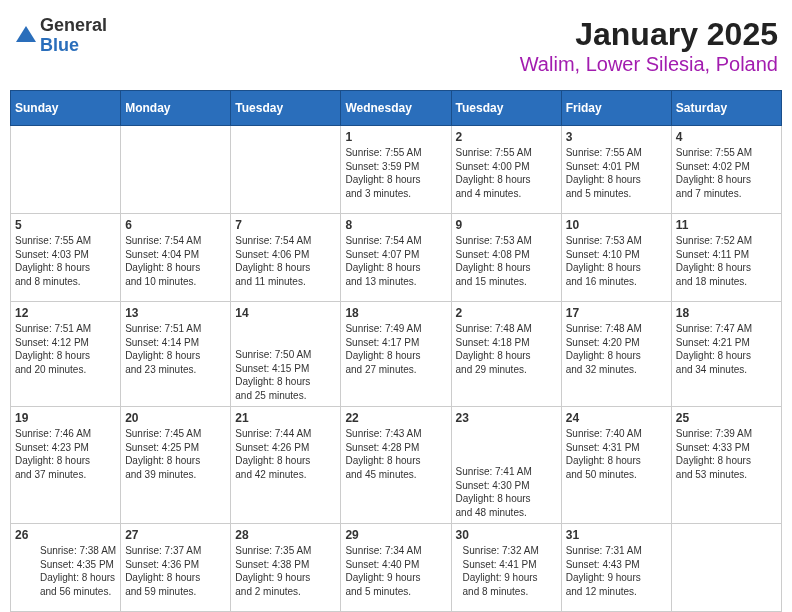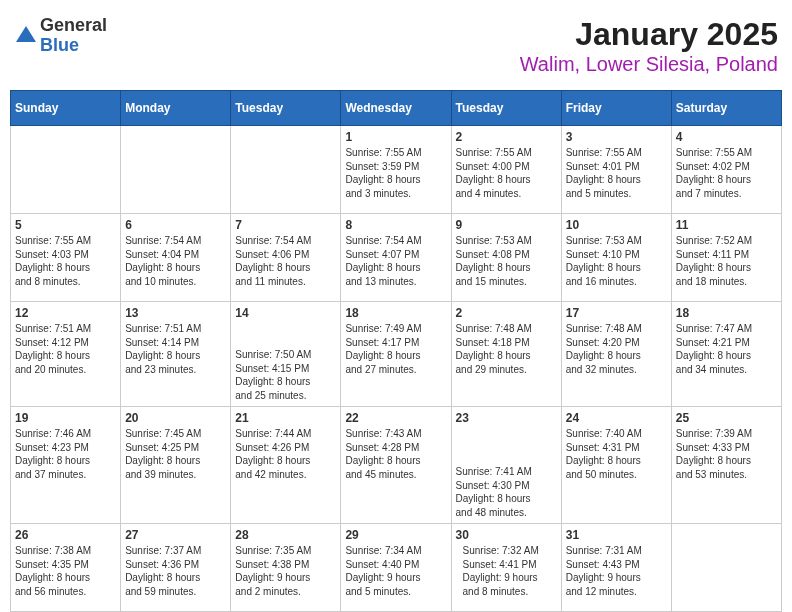--- a/index.html
+++ b/index.html
@@ -312,21 +312,21 @@
           <span class="day-num">25</span>
           <div class="cell-info" style="white-space: pre-line;">Sunrise: 7:39 AM
 Sunset: 4:33 PM
 Daylight: 8 hours
 and 53 minutes.</div>
         </td>
       </tr>
       <tr class="week-row">
         <td>
           <span class="day-num">26</span>
-          <div class="cell-info" style="white-space: pre-line;">Sunrise: 7:38 AM
+          <div class="cell-info" style="white-space: pre-line; margin-left: 25px;">Sunrise: 7:38 AM
 Sunset: 4:35 PM
 Daylight: 8 hours
 and 56 minutes.</div>
         </td>
         <td>
           <span class="day-num">27</span>
           <div class="cell-info" style="white-space: pre-line;">Sunrise: 7:37 AM
 Sunset: 4:36 PM
 Daylight: 8 hours
 and 59 minutes.</div>

